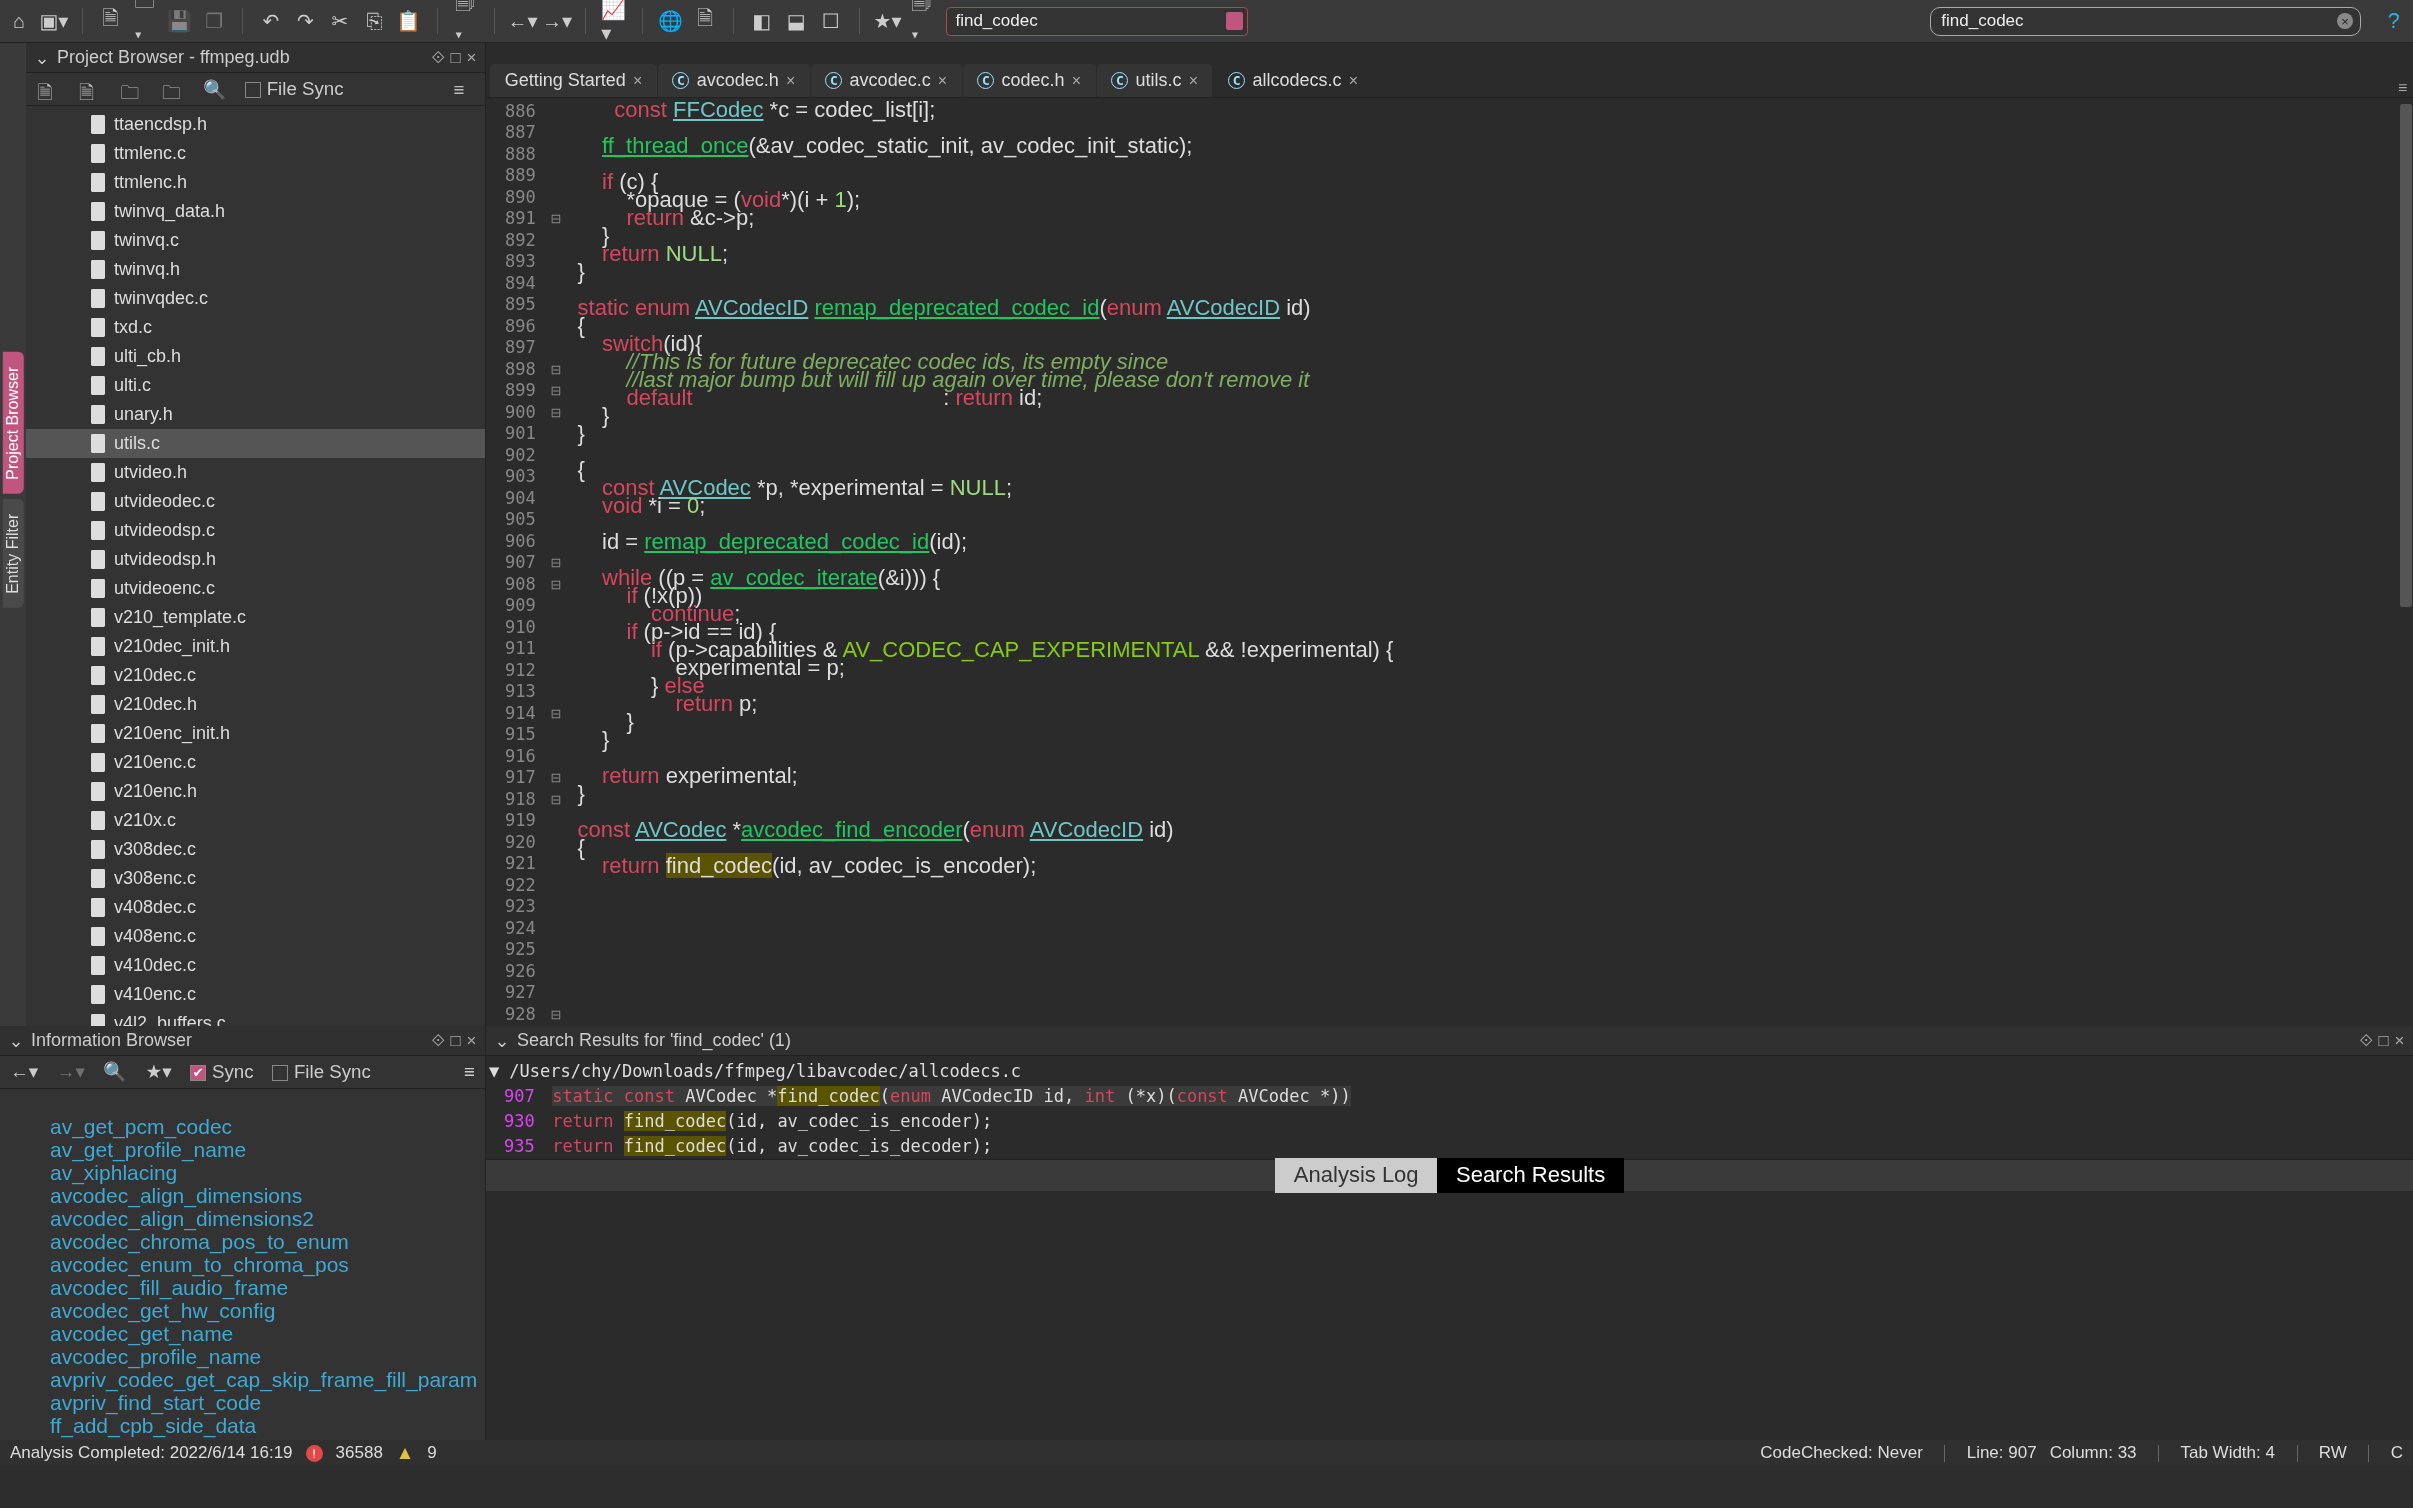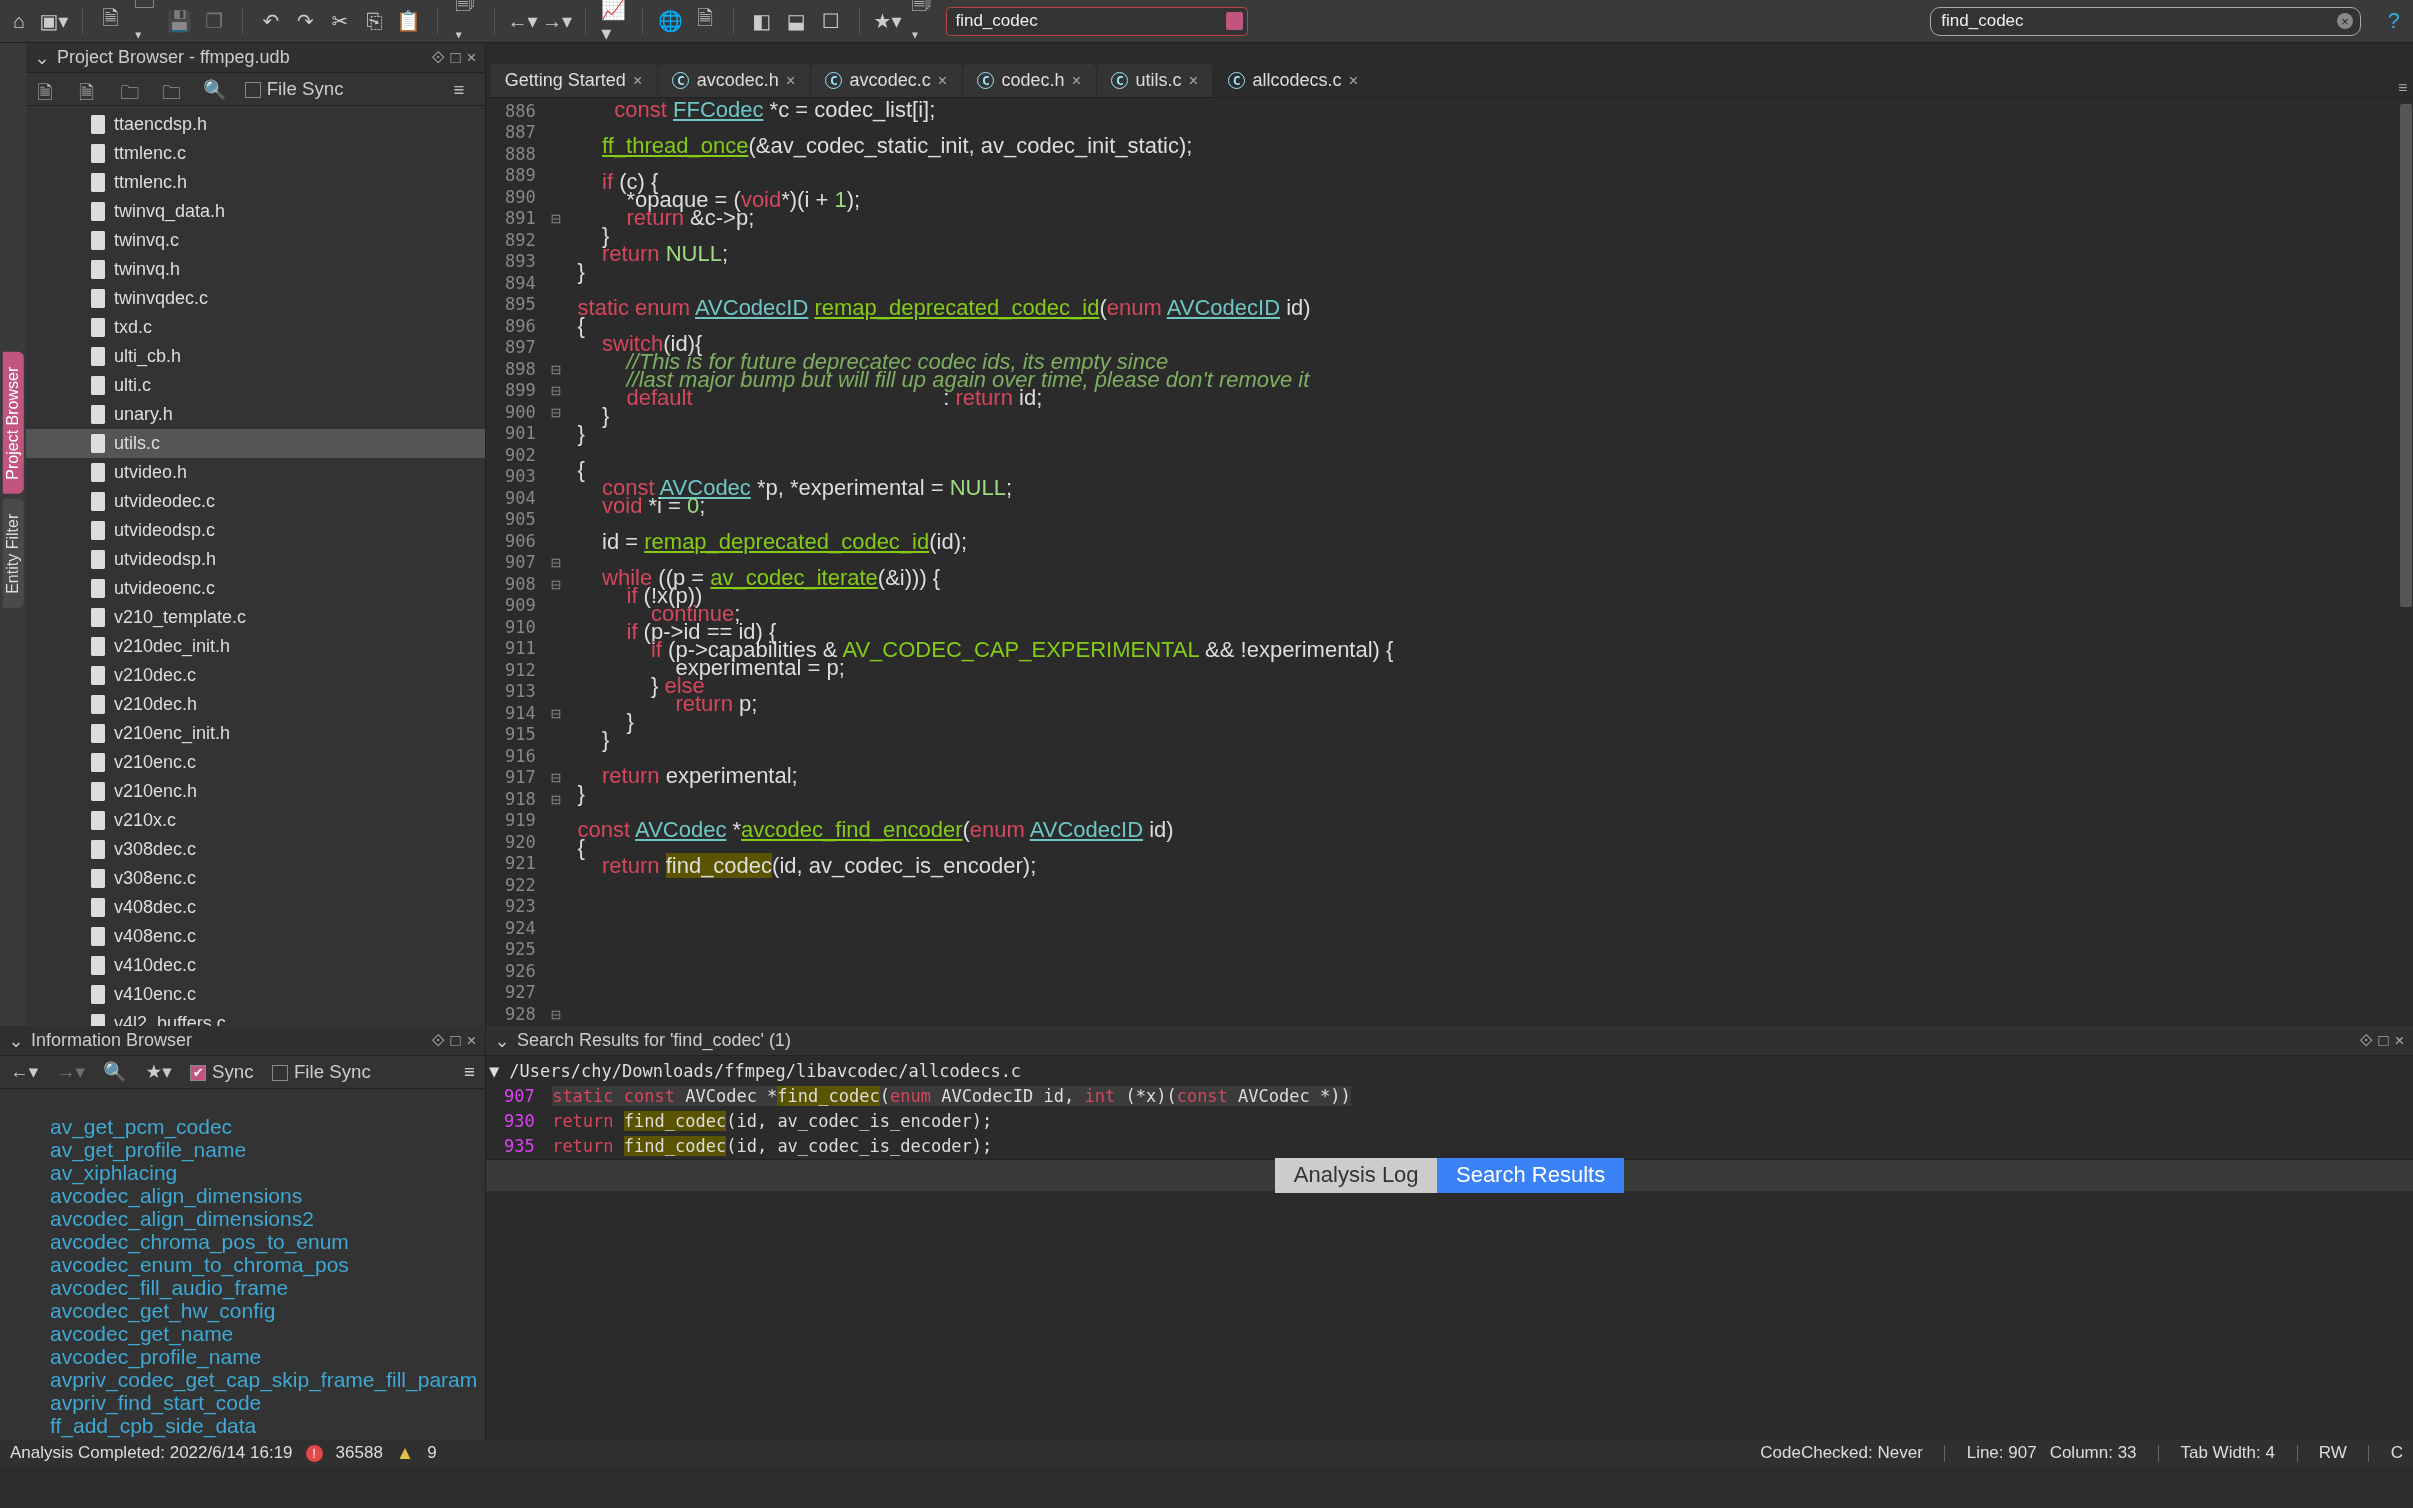--- a/index.html
+++ b/index.html
@@ -37,40 +37,40 @@
 .tab .cicon { font-family:monospace; font-weight:bold; width:17px; height:17px; border-radius:50%; border:1.4px solid #9be6ff; color:#9be6ff; display:flex; align-items:center; justify-content:center; font-size:13px; }
 .tabs .fold-icon { margin-left:auto; margin-right:5.7px; color:#aaa; font-size:16px;}
 .code-scroll { flex:1; display:flex; overflow:hidden; position:relative;}
 .gutter { width:57px; text-align:right; color:#888; font-family:monospace; font-size:17px; line-height:21.5px; padding:2.9px 7.2px 0 0; background:#2b2b2b; user-select:none;}
 .fold-col { width:26px; background:#2b2b2b; padding-top:2.9px;}
 .fold-col div { height:21.5px; font-size:13px; color:#888; text-align:center; line-height:21.5px;}
 pre.code { flex:1; font-family:Liberation Sans, sans-serif; font-size:22px; line-height:18px; color:#ddd; padding:2.9px 0 0 8.6px; white-space:pre; background:#2b2b2b; }
 .kw  { color:#d4475c; }
 .type{ color:#6fc6c6; text-decoration:underline;}
 .type2{ color:#84cc16;}
-.fn  { color:#84cc16; text-decoration:underline;}
+.fn  { color:#22c55e; text-decoration:underline;}
 .num { color:#9cdc7e; }
 .cm  { color:#7eae60; font-style:italic;}
 .op  { color:#ddd; }
 .hl  { background:#5a5300; }
 .hlsel{ background:#c05680; color:#fff; padding:0 1.4px;}
 .linecur { background:#3b3b3b; }
 .minimap { width:16px; background:#2b2b2b; position:relative; }
 .minimap .thumb { position:absolute; right:1.4px; top:5.7px; width:11.5px; height:503px; background:#555; border-radius:2.2px;}
 .bottom { display:flex; height:414px; }
 .info-panel { width:486px; background:#333; border-right:0.7px solid #222; display:flex; flex-direction:column;}
 .info-tools { height:33px; display:flex; align-items:center; gap:18.7px; padding:0 10px; border-bottom:0.7px solid #222; }
 .info-list { flex:1; overflow:hidden; padding:4.3px 0 0 50px; font-size:21px; line-height:23px;margin-top:22px; }
 .info-list a { color:#3ea9d4; text-decoration:none; display:block;}
 .results-panel { flex:1; background:#2b2b2b; display:flex; flex-direction:column;}
 pre.res { font-family:Menlo,monospace; font-size:17px; line-height:25px; color:#ddd; padding:2.9px 0 0 2.9px;}
 .res-gutter { display:inline-block; width:53px; text-align:right; color:#d946ef; padding-right:7.2px;}
 .results-tabs { height:32px; display:flex; align-items:center; justify-content:center; gap:0; background:#3a3a3a; border-top:0.7px solid #222;}
 .results-tabs .rtab { padding:4.3px 18.7px; font-size:22px; cursor:pointer;}
-.results-tabs .rtab.active { background:#3b82f6; color:#fff;text-align:center;}
+.results-tabs .rtab.active { background:#000000; color:#fff;text-align:center;}
 .results-tabs .rtab.inactive { background:#ccc; color:#333;}
 .statusbar { height:26px; background:#303030; display:flex; align-items:center; padding:0 10px; font-size:17px; color:#ddd; gap:13px;}
 .statusbar .sep { width:0.7px; height:17px; background:#666; margin:0 8.6px;}
 .badge-red { width:17px; height:17px; border-radius:50%; background:#e24848; display:inline-flex; align-items:center; justify-content:center; color:#fff; font-size:13px;}
 .badge-yel { color:#e2c048; font-size:18.7px;}
 </style>
 </head>
 <body>
 
 <div class="toolbar">

